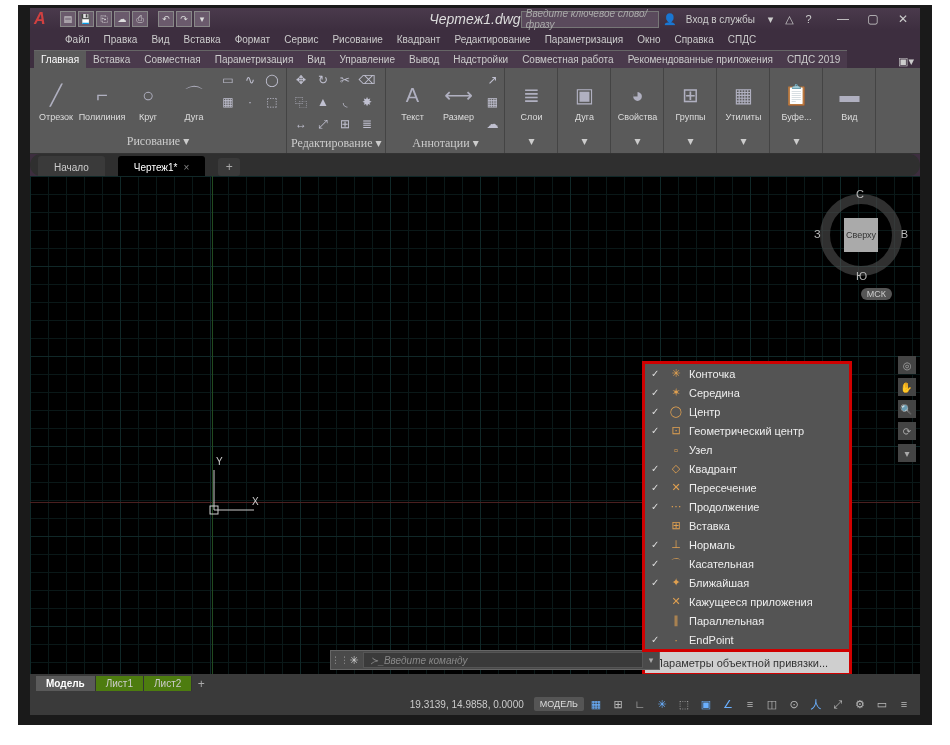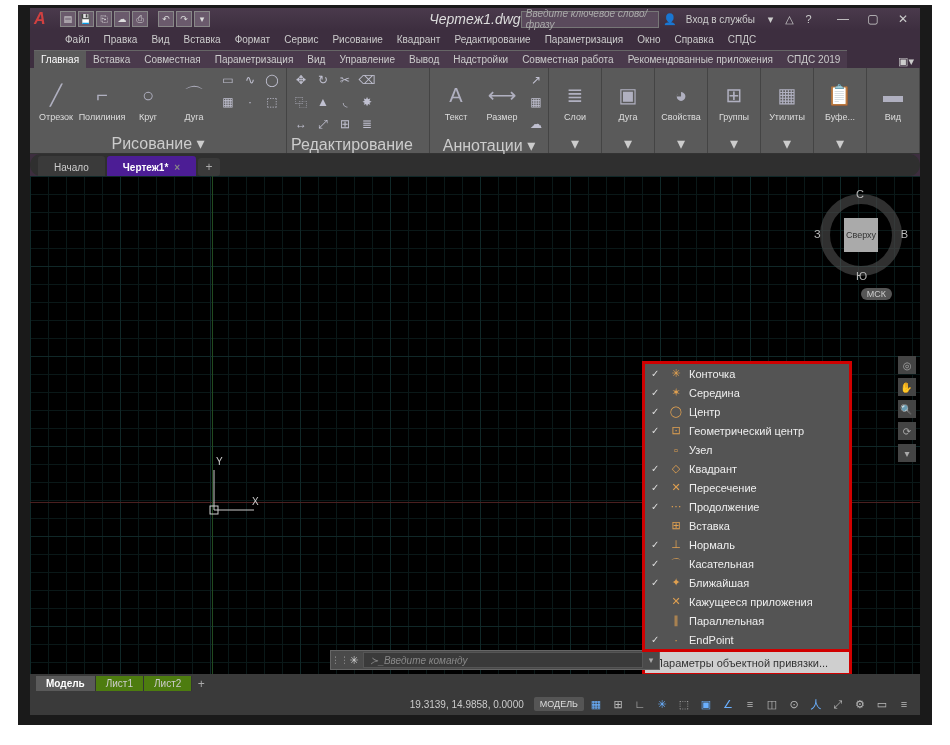--- a/index.html
+++ b/index.html
@@ -32,32 +32,32 @@
 
 .ribbon-tabs { height: 20px; background: #3d2e3f; display: flex; align-items: flex-end; padding-left: 4px; gap: 0; }
 .ribbon-tab { font-size: 10px; color: #ccc; padding: 3px 7px; background: #4a3a4c; border-top: 1px solid #666; }
 .ribbon-tab.active { background: #5a5a5a; color: #fff; }
 .ribbon-tabs-right { margin-left: auto; padding-right: 6px; color: #ccc; font-size: 11px; }
 
 
 .ribbon { height: 86px; background: #5a5a5a; display: flex; border-bottom: 1px solid #333; }
 .panel { display: flex; flex-direction: column; border-right: 1px solid #444; padding: 2px 4px; }
 .panel-body { flex: 1; display: flex; align-items: flex-start; gap: 2px; }
-.panel-label { font-size: 16px; color: #ccc; padding: 2px 0; display: flex; justify-content: center; align-items: center; gap: 3px; }
+.panel-label { font-size: 12px; color: #ccc; padding: 2px 0; display: flex; justify-content: center; align-items: center; gap: 3px; font-family: Liberation Serif, serif; }
 .bigbtn { display: flex; flex-direction: column; align-items: center; justify-content: center; width: 44px; height: 62px; color: #ddd; }
 .bigbtn-icon { width: 30px; height: 30px; display: flex; align-items: center; justify-content: center; font-size: 20px; color: #b0b0c0; }
 .bigbtn-label { font-size: 9px; color: #ddd; margin-top: 2px; text-align: center; }
 .smallbtn-grid { display: grid; grid-template-columns: repeat(4, 20px); grid-auto-rows: 20px; gap: 2px; }
 .smallbtn-grid.c3 { grid-template-columns: repeat(3, 20px); }
 .smallbtn { width: 20px; height: 20px; display: flex; align-items: center; justify-content: center; font-size: 12px; color: #c0c0d0; }
 
 
-.doctabs { height: 22px; background: #2f2f2f; display: flex; align-items: flex-end; padding-left: 8px; gap: 2px; border-radius: 11px; }
+.doctabs { height: 22px; background: #2f2f2f; display: flex; align-items: flex-end; padding-left: 8px; gap: 13px; border-radius: 11px; }
 .doctab { height: 20px; background: #3a3a3a; color: #ccc; font-size: 10px; padding: 3px 16px 0 16px; border-radius: 3px 3px 0 0; display: flex; align-items: center; gap: 6px; }
-.doctab.active { background: #4c1d95; color: #fff; font-weight: bold; }
+.doctab.active { background: #000000; color: #fff; }
 .doctab-close { color: #888; font-size: 10px; }
 .doctab-add { width: 22px; height: 18px; background: #3a3a3a; border-radius: 3px; color: #aaa; display: flex; align-items: center; justify-content: center; font-size: 12px; }
 
 
 .canvas-wrap { flex: 1; position: relative; background: #000; overflow: hidden; }
 .grid { position: absolute; inset: 0; }
 .grid-minor { background-image: linear-gradient(#0a1818 1px, transparent 1px), linear-gradient(90deg, #0a1818 1px, transparent 1px); background-size: 18px 18px; }
 .grid-major { background-image: linear-gradient(#102828 1px, transparent 1px), linear-gradient(90deg, #102828 1px, transparent 1px); background-size: 90px 90px; }
 .axis-x { position: absolute; left: 0; right: 0; top: 326px; height: 1px; background: #4a2020; }
 .axis-y { position: absolute; top: 0; bottom: 0; left: 182px; width: 1px; background: #204a20; }

